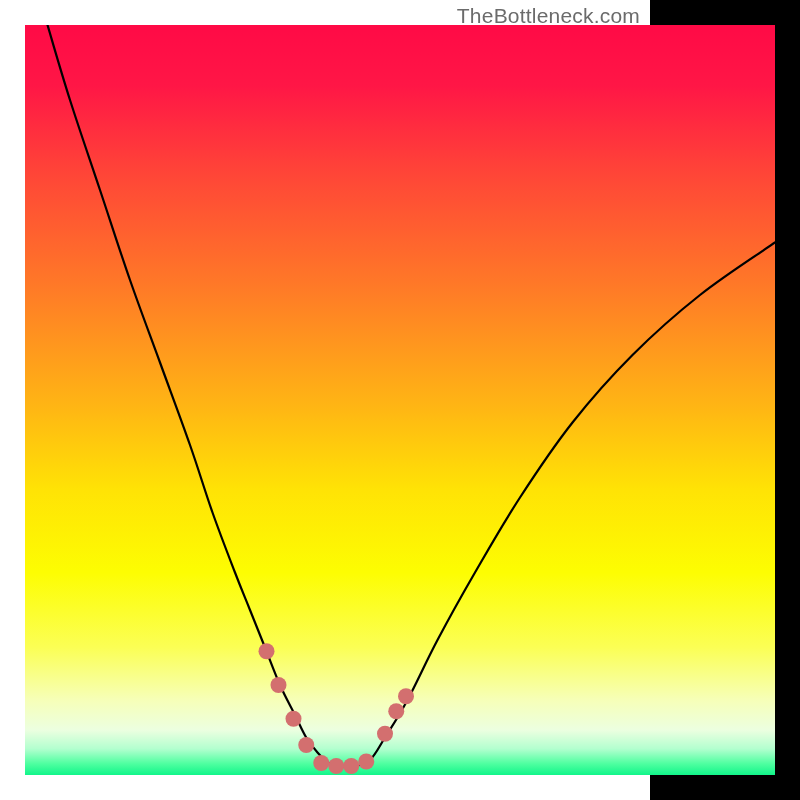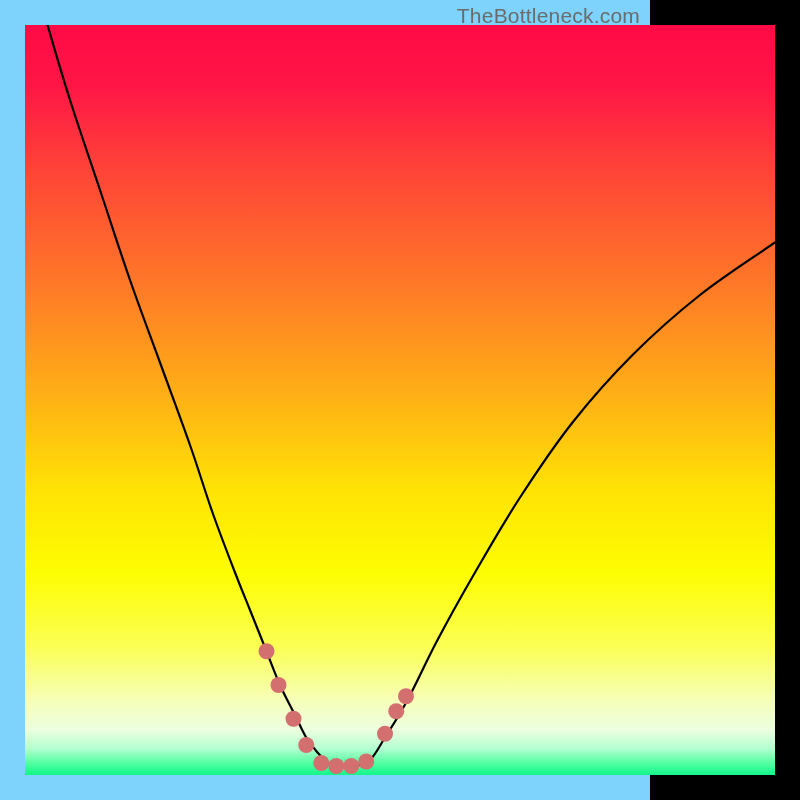--- a/index.html
+++ b/index.html
@@ -8,21 +8,21 @@
     width: 800px;
     height: 800px;
     overflow: hidden;
     background: #000;
     font-family: Arial, Helvetica, sans-serif;
   }
   #stage {
     position: relative;
     width: 650px;
     height: 800px;
-    background: #7dd3fc;
+    background: #ffffff;
   }
   #plot-frame {
     position: absolute;
     left: 25px;
     top: 25px;
     width: 750px;
     height: 750px;
     overflow: hidden;
   }
   #gradient-bg {

